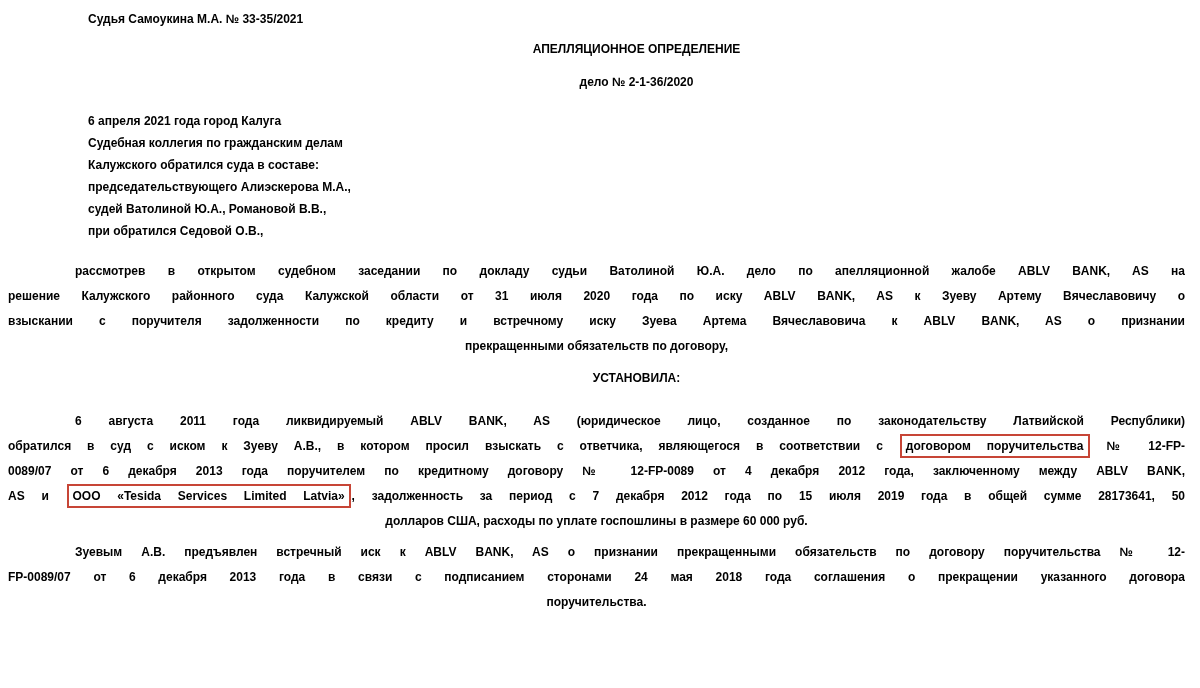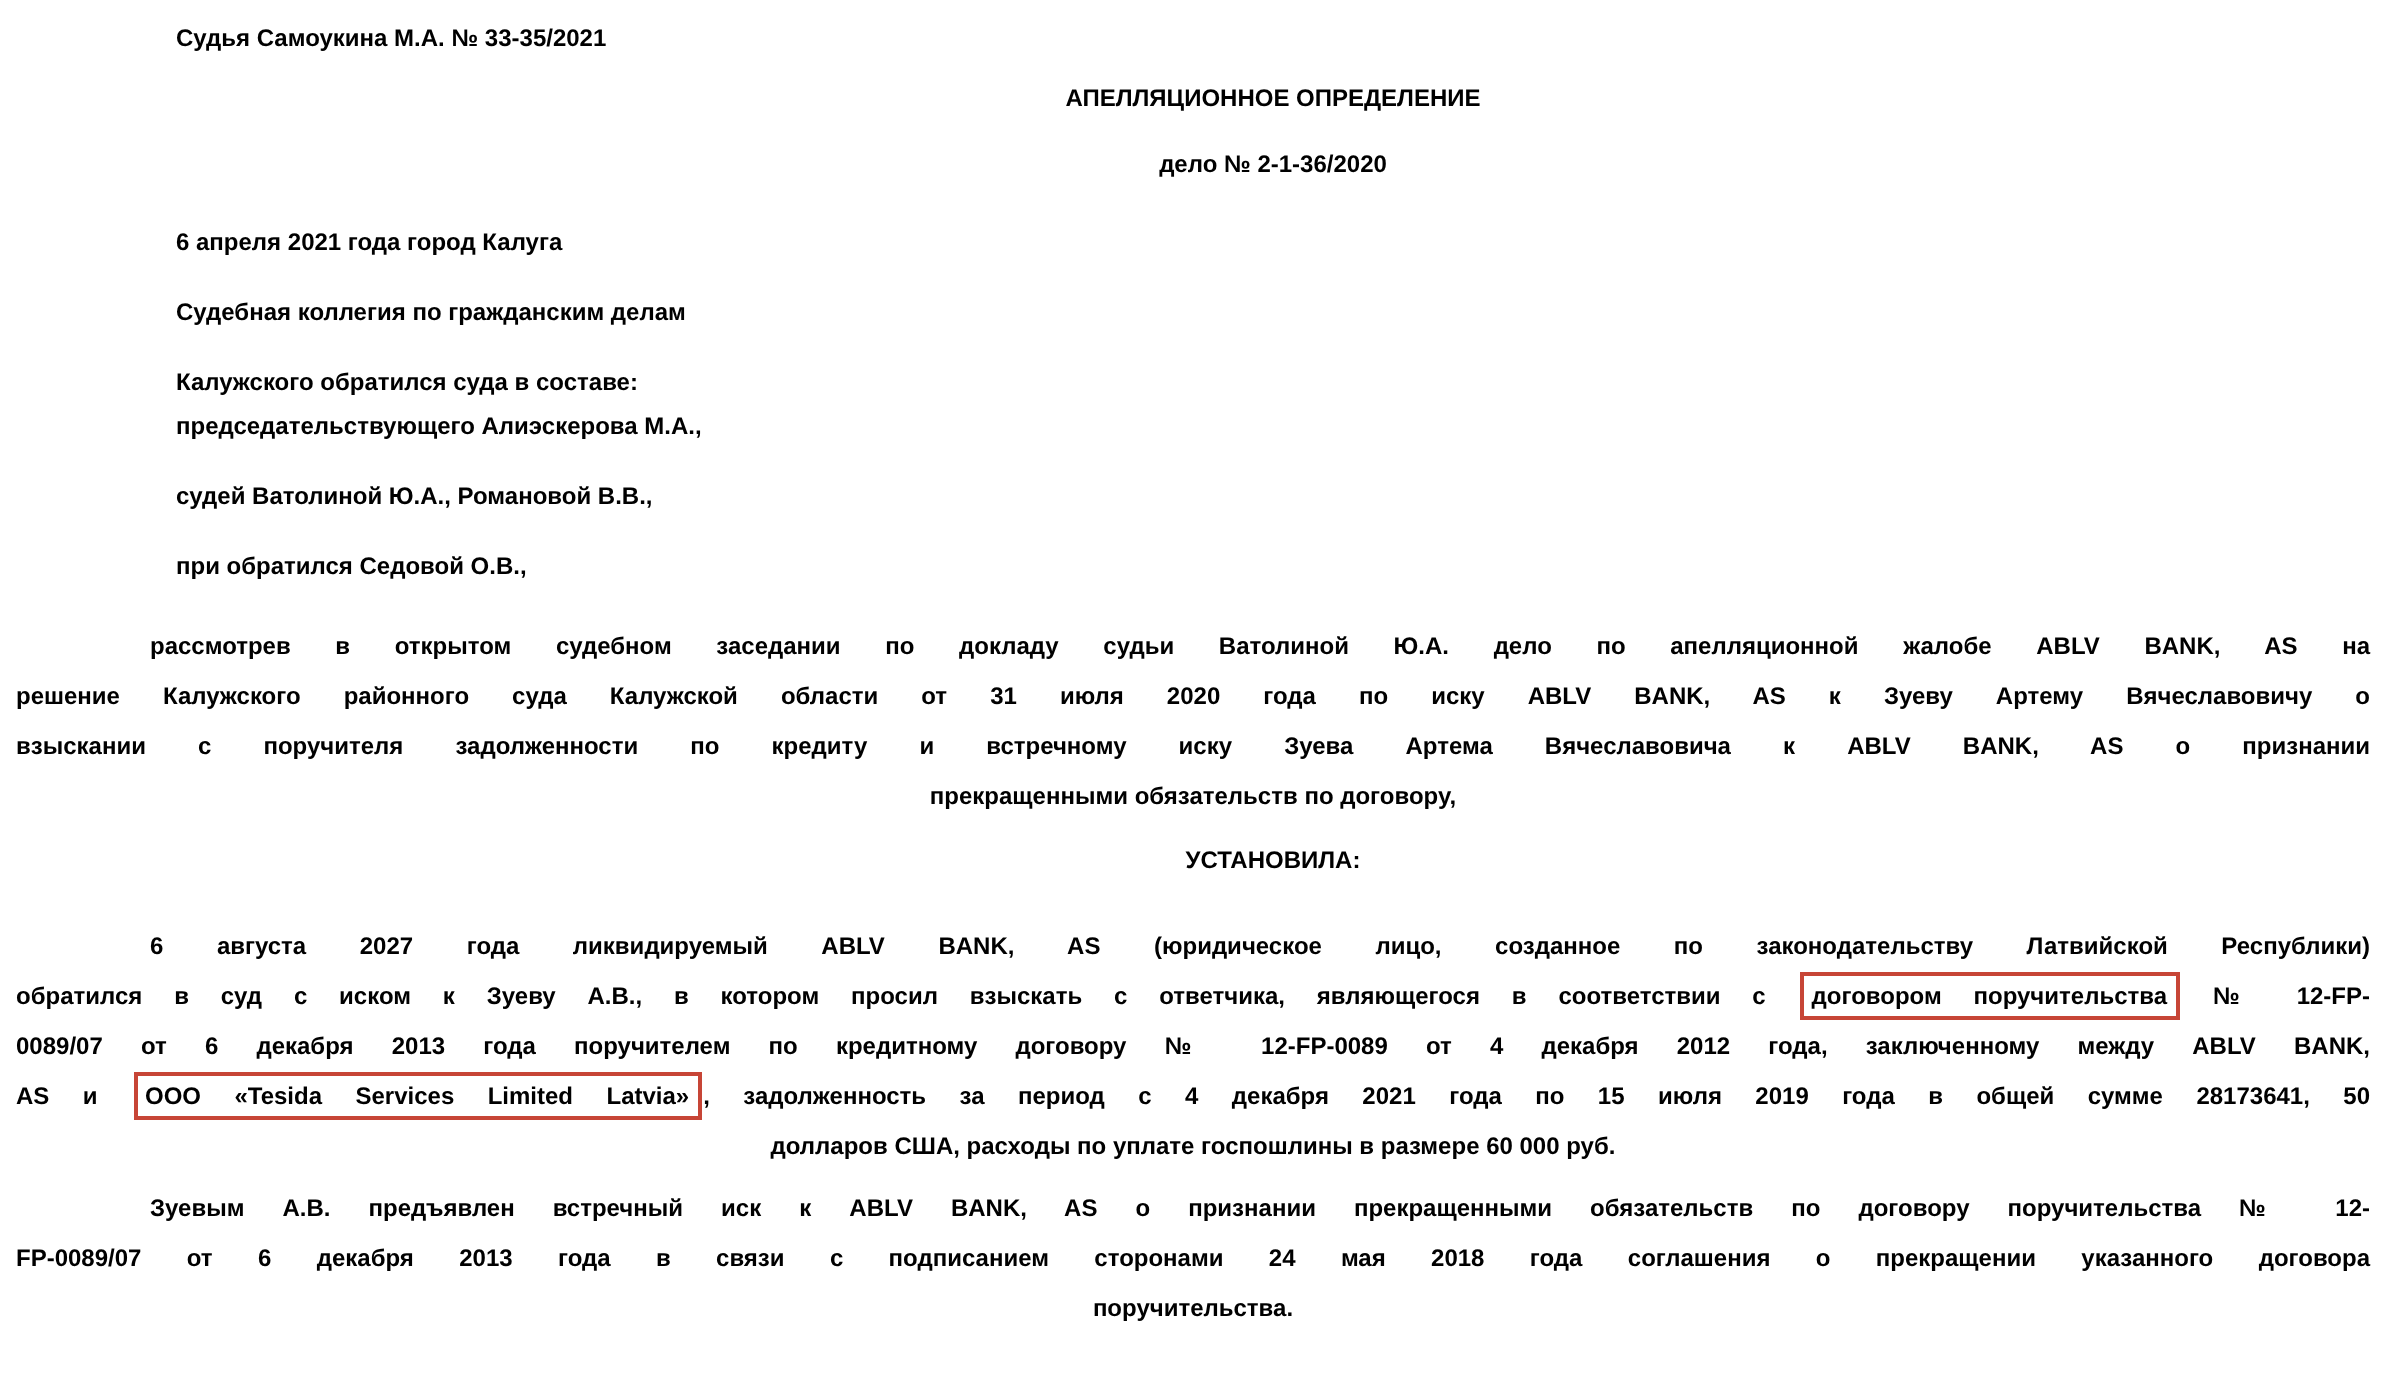--- a/index.html
+++ b/index.html
@@ -31,21 +31,21 @@
     text-align: justify;
     text-align-last: justify;
   }
   .jl.last {
     text-align: center;
     text-align-last: auto;
   }
   .jl.first { text-indent: 67px; }
   .mt8  { margin-top: 8px; }
   .mt11 { margin-top: 11px; }
-  .mt13 { margin-top: 13px; }
+  .mt13 { }
   .mt14 { }
   .mt17 { margin-top: 17px; }
   .mt20 { margin-top: 20px; }
   .mt6  { margin-top: 6px; }
   .redbox {
     border: 2px solid #c74536;
     padding: 3px 4px;
     margin: 0 1px;
   }
 </style>
@@ -71,24 +71,24 @@
   <div class="para mt17">
     <div class="jl first">рассмотрев в открытом судебном заседании по докладу судьи Ватолиной Ю.А. дело по апелляционной жалобе ABLV BANK, AS на</div>
     <div class="jl">решение Калужского районного суда Калужской области от 31 июля 2020 года по иску ABLV BANK, AS к Зуеву Артему Вячеславовичу о</div>
     <div class="jl">взыскании с поручителя задолженности по кредиту и встречному иску Зуева Артема Вячеславовича к ABLV BANK, AS о признании</div>
     <div class="jl last">прекращенными обязательств по договору,</div>
   </div>
 
   <p class="hline centered mt8">УСТАНОВИЛА:</p>
 
   <div class="para mt20">
-    <div class="jl first">6 августа 2027 года ликвидируемый ABLV BANK, AS (юридическое лицо, созданное по законодательству Латвийской Республики)</div>
+    <div class="jl first">6 августа 2011 года ликвидируемый ABLV BANK, AS (юридическое лицо, созданное по законодательству Латвийской Республики)</div>
     <div class="jl"><span>обратился в суд с иском к Зуеву А.В., в котором просил взыскать с ответчика, являющегося в соответствии с </span><span class="redbox">договором поручительства</span><span> № 12-FP-</span></div>
     <div class="jl">0089/07 от 6 декабря 2013 года поручителем по кредитному договору № 12-FP-0089 от 4 декабря 2012 года, заключенному между ABLV BANK,</div>
-    <div class="jl"><span>AS и </span><span class="redbox">ООО «Tesida Services Limited Latvia»</span><span>, задолженность за период с 4 декабря 2021 года по 15 июля 2019 года в общей сумме 28173641, 50</span></div>
+    <div class="jl"><span>AS и </span><span class="redbox">ООО «Tesida Services Limited Latvia»</span><span>, задолженность за период с 7 декабря 2012 года по 15 июля 2019 года в общей сумме 28173641, 50</span></div>
     <div class="jl last">долларов США, расходы по уплате госпошлины в размере 60 000 руб.</div>
   </div>
 
   <div class="para mt6">
     <div class="jl first">Зуевым А.В. предъявлен встречный иск к ABLV BANK, AS о признании прекращенными обязательств по договору поручительства № 12-</div>
     <div class="jl">FP-0089/07 от 6 декабря 2013 года в связи с подписанием сторонами 24 мая 2018 года соглашения о прекращении указанного договора</div>
     <div class="jl last">поручительства.</div>
   </div>
 
 </div>

